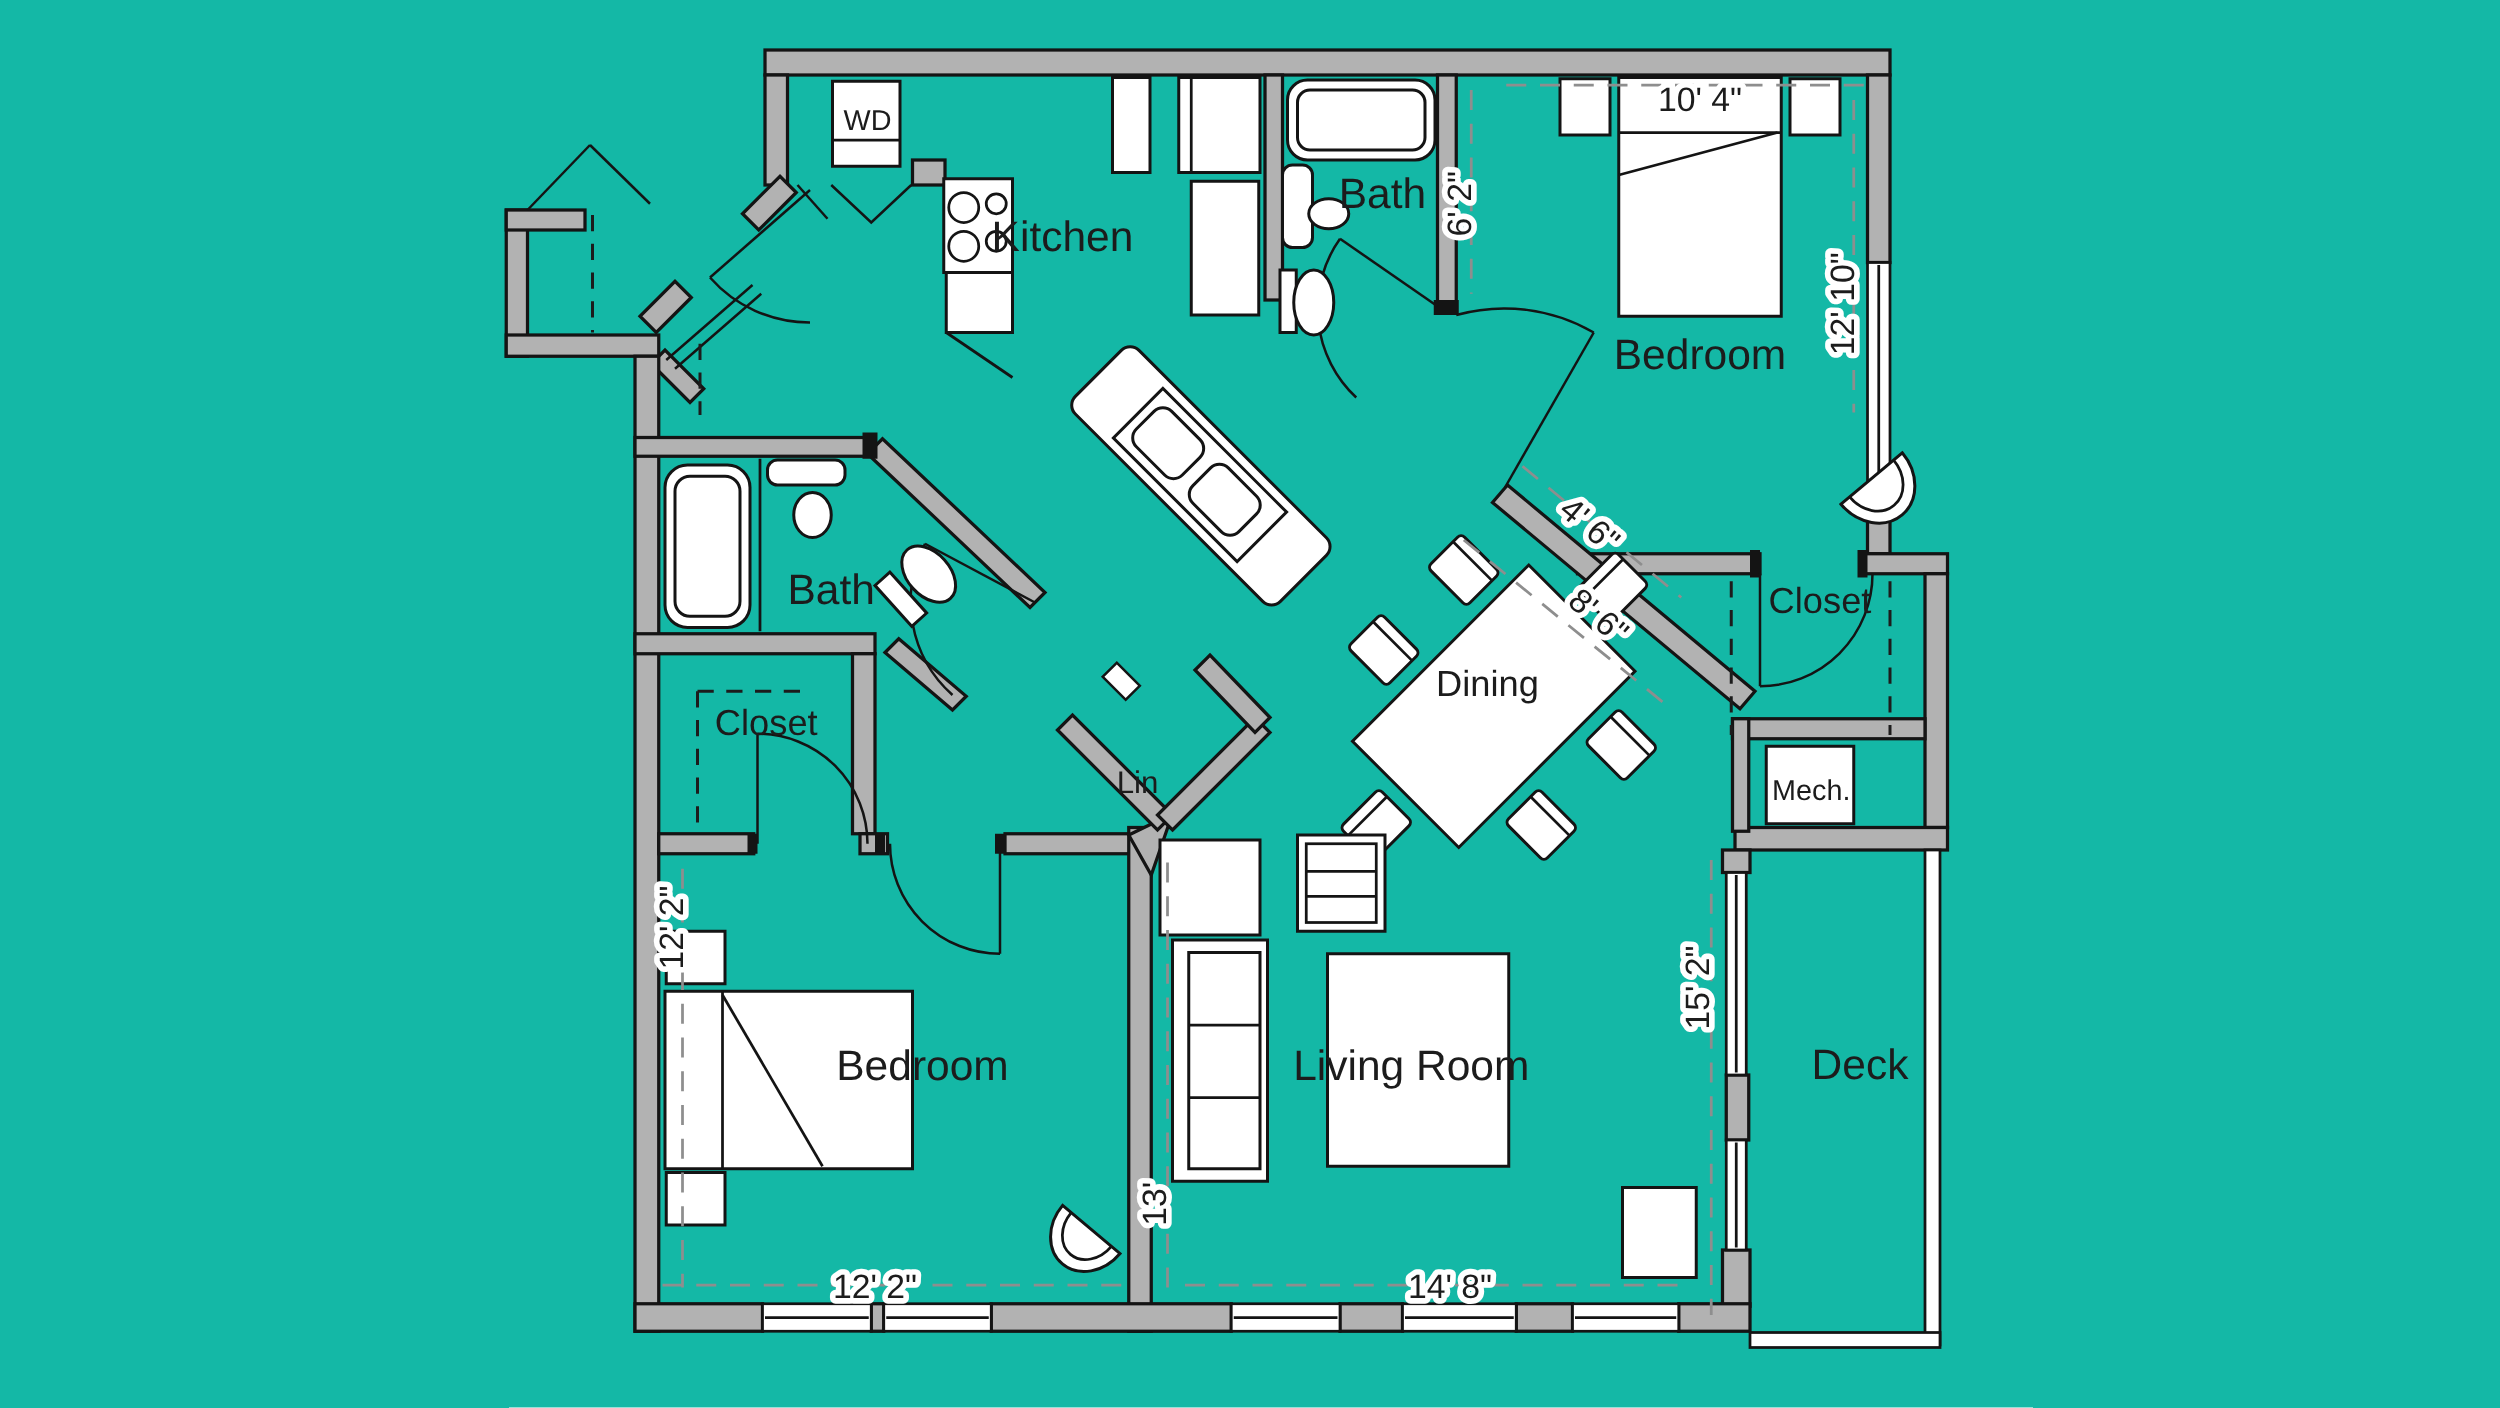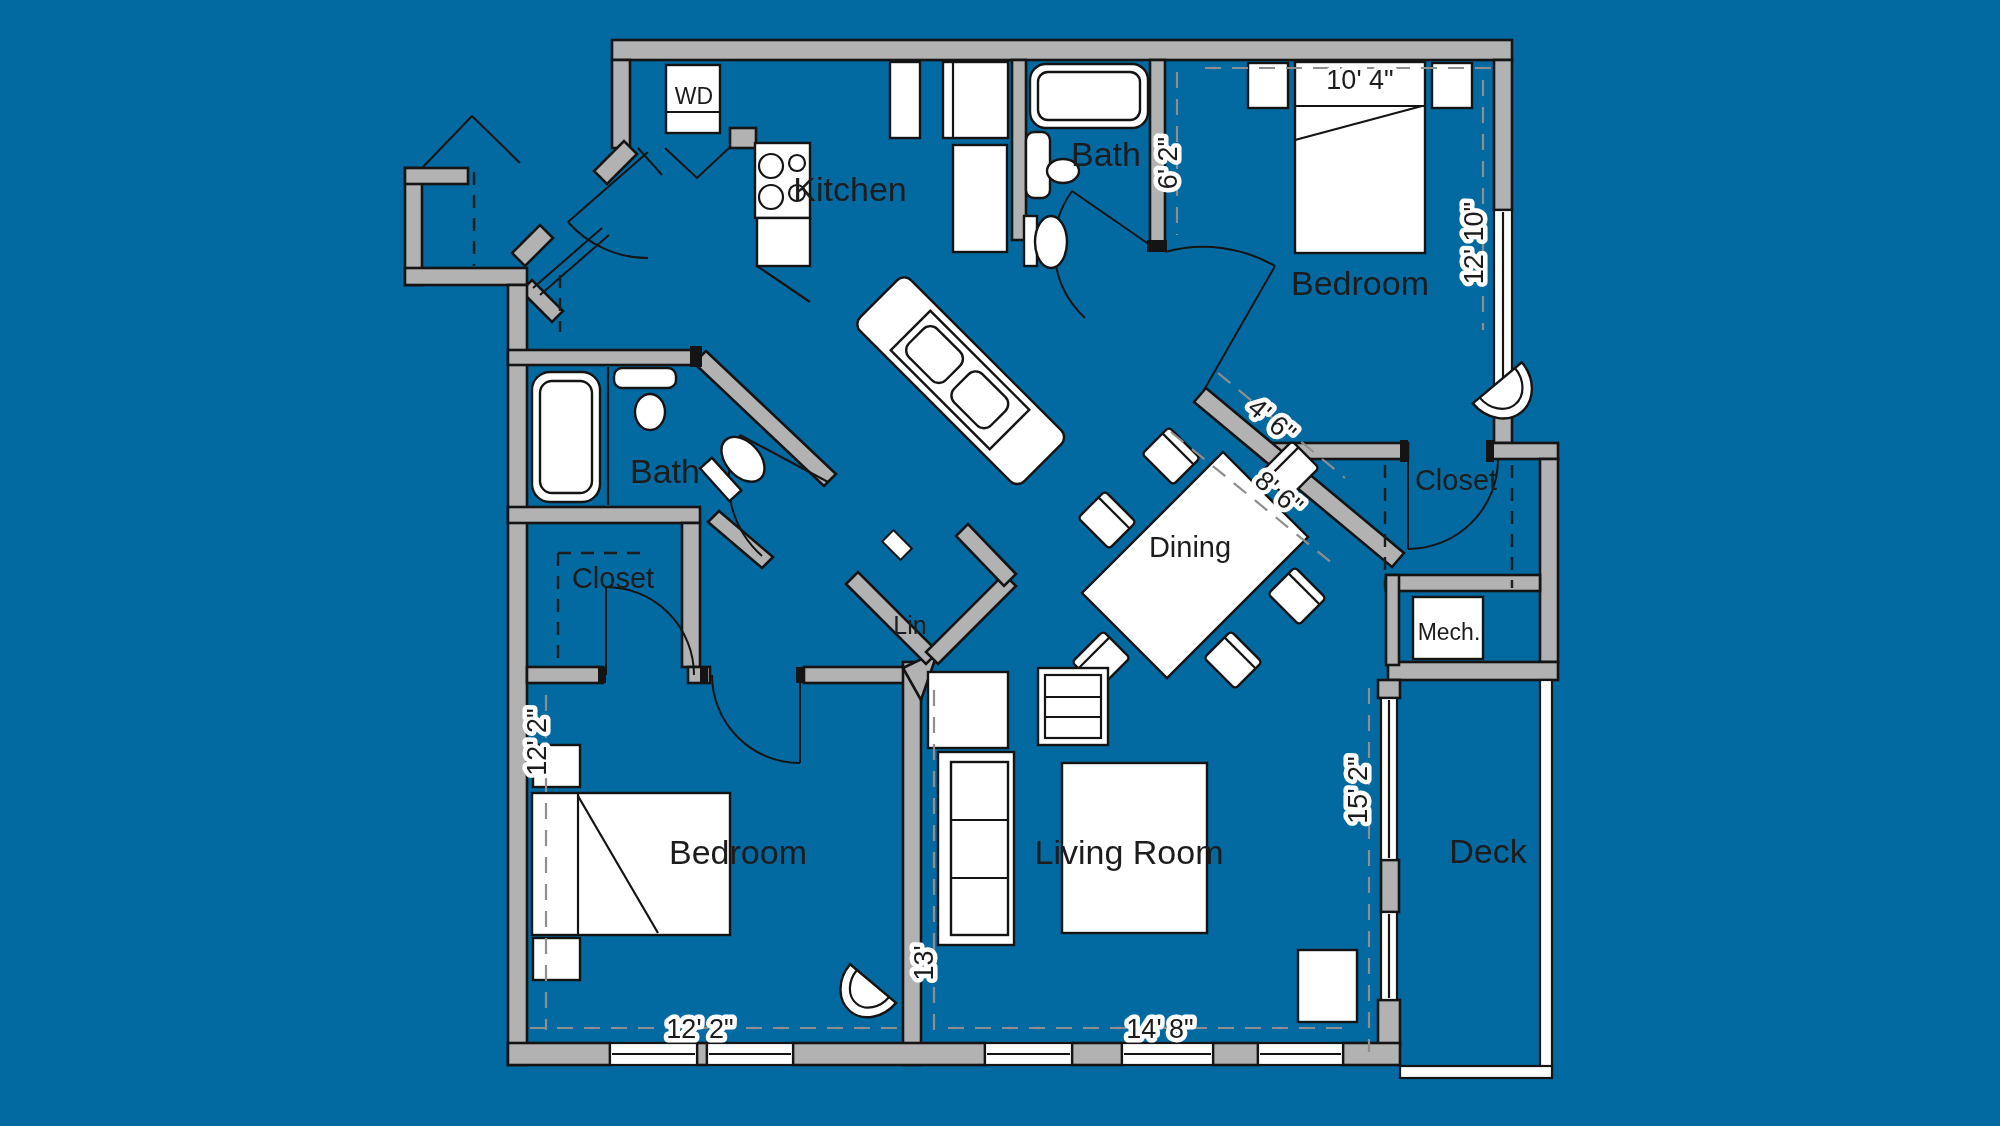--- a/index.html
+++ b/index.html
@@ -1,16 +1,16 @@
 <!DOCTYPE html>
 <html><head>
 <meta charset="utf-8">
 <style>
   html,body{margin:0;padding:0;background:#fff;}
-  .stage{position:relative;width:2000px;height:1126px;background:#0369a1;overflow:hidden;}
+  .stage{position:relative;width:2000px;height:1126px;background:#14b8a6;overflow:hidden;}
   svg{position:absolute;left:0;top:0;}
   text{font-family:"Liberation Sans",sans-serif;fill:#1c1c1c;}
   .lbl-lg{font-size:34px;}
   .lbl-md{font-size:29px;}
   .lbl-sm{font-size:25px;}
   .lbl-xs{font-size:23px;}
   .dim{font-size:27px;paint-order:stroke;stroke:#ffffff;stroke-width:9px;stroke-linejoin:round;}
   .wall{fill:#b2b2b2;stroke:#141414;stroke-width:2.6;}
   .jamb{fill:#141414;stroke:none;}
   .win{fill:#ffffff;stroke:#141414;stroke-width:2.2;}

